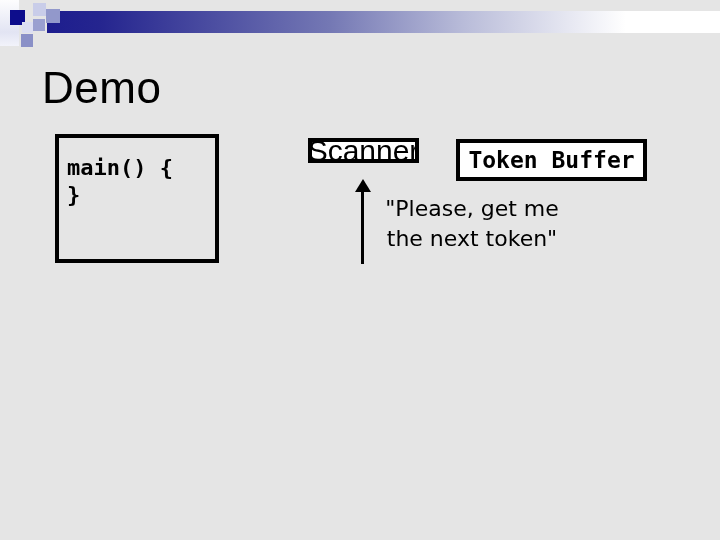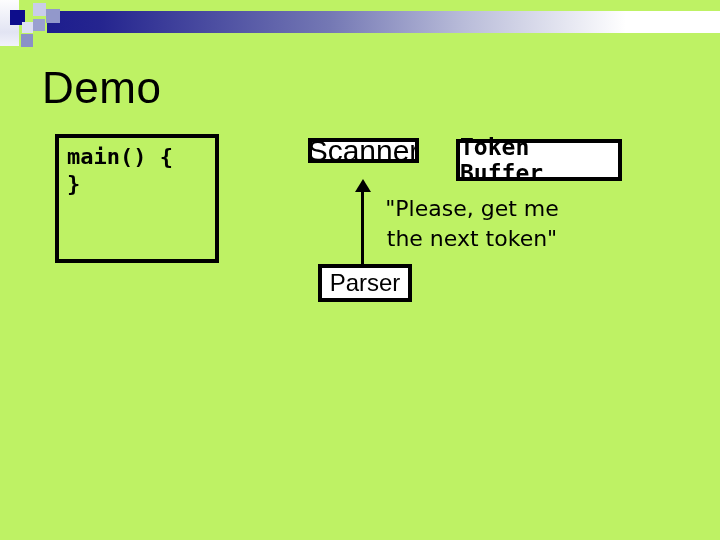--- a/index.html
+++ b/index.html
@@ -1,19 +1,19 @@
 <!DOCTYPE html>
 <html><head>
 <meta charset="utf-8">
 <style>
   html,body { margin:0; padding:0; background:#888; }
   .slide {
     position:relative;
     width:720px; height:540px;
-    background:#bef264;
+    background:#e5e5e5;
     overflow:hidden;
     font-family:"Liberation Sans", sans-serif;
   }
 
   
   .hdr-band {
     position:absolute; left:47px; top:11px; right:0; height:22px;
     background:linear-gradient(90deg, #1d1d8e 0%, #25258f 8%, #7478b4 42%, #b9bcd9 62%, #ffffff 86%, #ffffff 100%);
   }
   .hdr-vbar {
@@ -32,37 +32,37 @@
   .title {
     position:absolute; left:42px; top:66px;
     font-size:44px; line-height:44px; font-weight:400; color:#000;
     letter-spacing:0.5px;
   }
 
   
   .code-box {
     position:absolute; left:55px; top:134px; width:164px; height:129px;
     border:4px solid #000; box-sizing:border-box;
-    padding:5px 0 0 8px;
+    padding:16px 0 0 8px;
   }
   .code-line {
     font-family:"DejaVu Sans Mono","Liberation Mono",monospace;
     font-weight:bold; font-size:22px; line-height:27px;
     color:#000; white-space:pre;
   }
 
   
   .dbox {
     position:absolute; border:4px solid #000; box-sizing:border-box;
     display:flex; align-items:center; justify-content:center;
     background:#fff; color:#000;
   }
   .box-scanner { left:308px; top:138px; width:111px; height:25px; font-size:30px; }
   .box-tokenbuffer {
-    left:456px; top:139px; width:166px; height:42px;
+    left:456px; top:139px; width:191px; height:42px;
     font-family:"DejaVu Sans Mono","Liberation Mono",monospace;
     font-weight:bold; font-size:23px;
   }
   .box-parser { left:318px; top:264px; width:94px; height:38px; font-size:24px; }
 
   
   .arrow-line {
     position:absolute; left:361px; top:190px; width:3px; height:74px;
     background:#000;
   }
@@ -112,17 +112,14 @@
   </div>
 
   <div class="arrow-head"></div>
   <div class="arrow-line"></div>
 
   <div class="quote">
     <div>"Please, get me</div>
     <div>the next token"</div>
   </div>
 
-  <div class="dbox box-parser">
-    <span>Parser</span>
-  </div>
 
 </div>
 
 </body></html>

